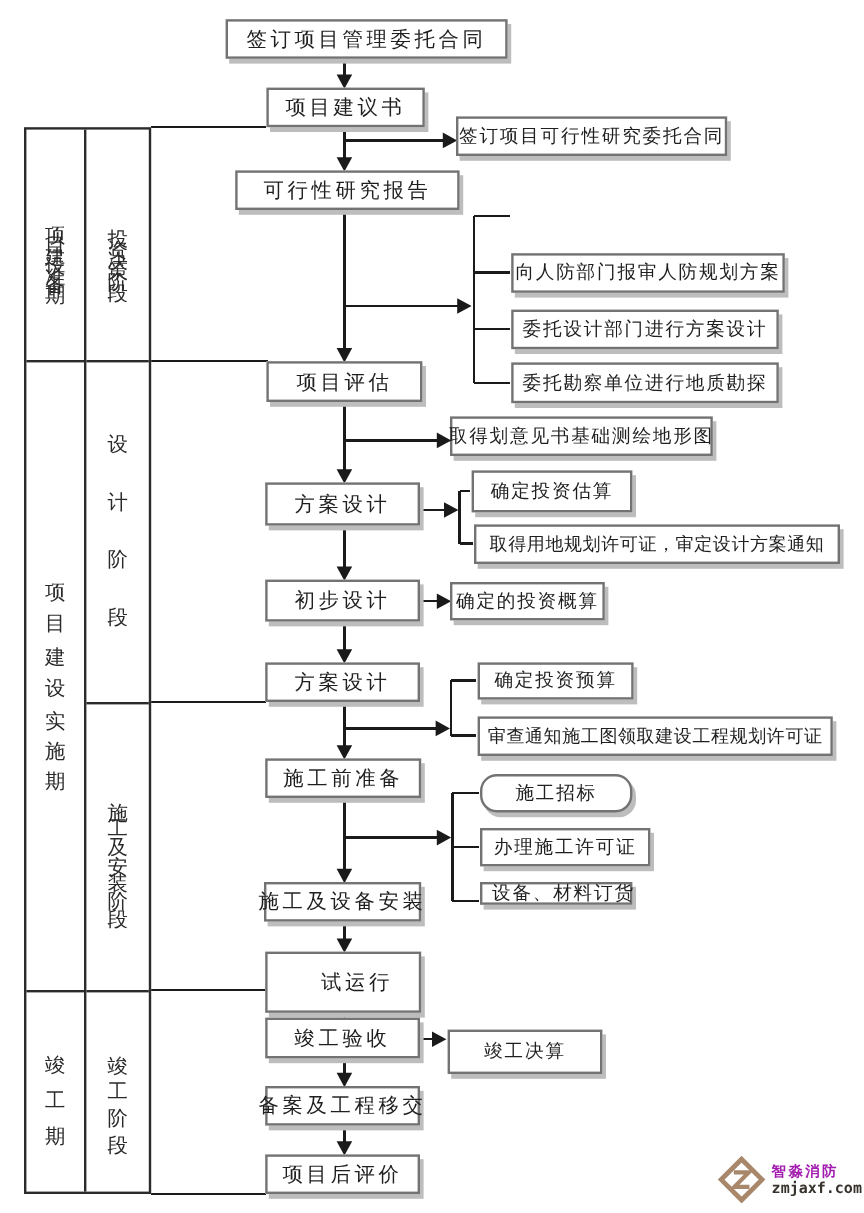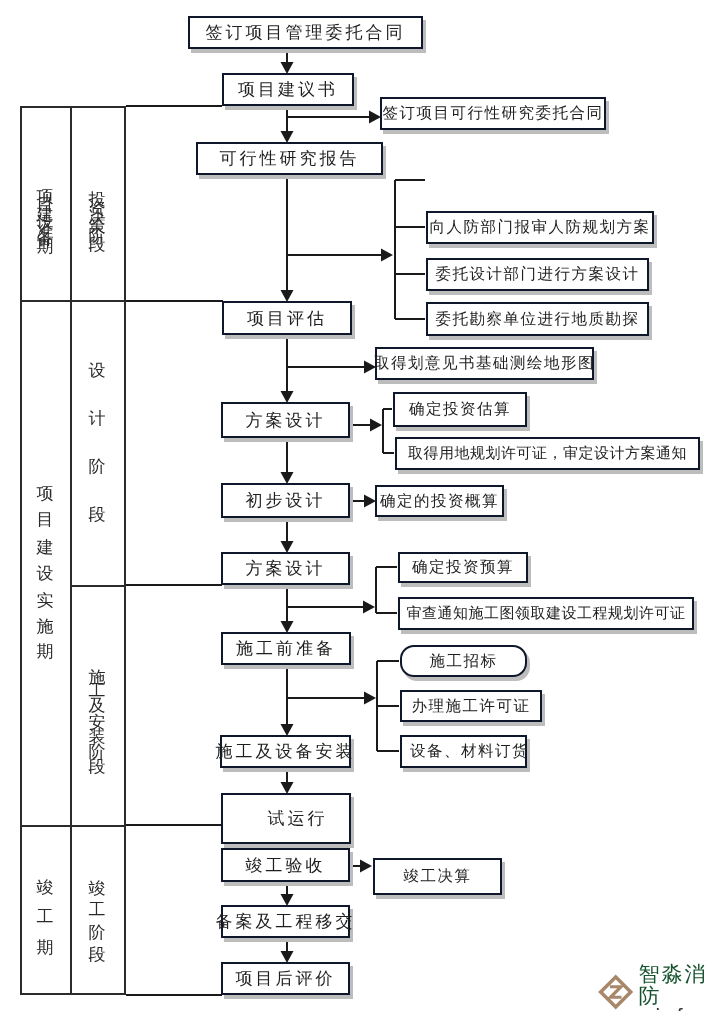--- a/index.html
+++ b/index.html
@@ -5,21 +5,21 @@
   html,body{margin:0;padding:0;background:#e8e8e8;}
   #canvas{
     position:relative;width:720px;height:1011px;margin:0 auto;
     background:#ffffff;overflow:hidden;
     font-family:"DejaVu Sans","Liberation Sans",sans-serif;
     color:#222;
   }
   #connectors{position:absolute;left:0;top:0;width:720px;height:1011px;}
   .box{
     position:absolute;box-sizing:border-box;background:#fff;
-    border:2px solid #0f172a;box-shadow:3px 4px 0 #bdbdbd;
+    border:2px solid #737373;box-shadow:3px 4px 0 #bdbdbd;
     display:flex;align-items:center;justify-content:center;
     font-size:17px;letter-spacing:3px;white-space:nowrap;color:#1f1f1f;
     z-index:2;
   }
   .side{font-size:15.5px;letter-spacing:1.5px;}
   .tight{font-size:15px;letter-spacing:0.5px;}
   .ptable{
     position:absolute;left:20px;top:106px;width:106px;height:889px;
     box-sizing:border-box;border:2px solid #2b2b2b;display:flex;z-index:2;background:#fff;
   }
@@ -31,21 +31,21 @@
     writing-mode:vertical-lr;text-orientation:upright;
     font-size:17px;color:#2a2a2a;
   }
   .pcell.bb{border-bottom:2px solid #2b2b2b;}
   .ls8{letter-spacing:8px;}  .ls9{letter-spacing:9px;}
   .ls26{letter-spacing:26px;} .ls30{letter-spacing:30px;}
   .ls48{letter-spacing:48px;} .ls15{letter-spacing:15px;}
   .ls22{letter-spacing:22px;}
   .wm{position:absolute;left:598px;top:963px;display:flex;align-items:center;z-index:3;}
   .wm-txt{margin-left:5px;line-height:1.05;}
-  .wm-brand{font-size:21px;font-weight:normal;color:#14532d;letter-spacing:2px;}
+  .wm-brand{font-size:12px;font-weight:bold;color:#a21caf;letter-spacing:2px;}
   .wm-domain{font-size:12.5px;font-weight:bold;color:#38322c;font-family:"DejaVu Sans Mono","Liberation Mono",monospace;}
 </style>
 </head>
 <body>
 
 <div id="canvas">
 
   <svg id="connectors" viewBox="0 0 720 1011" xmlns="http://www.w3.org/2000/svg" shape-rendering="crispEdges">
     <path fill="none" stroke="#1a1a1a" stroke-width="2" d="
       M287,49V63 M287,106V132 M287,175V291 M287,335V392 M287,438V473
@@ -115,21 +115,21 @@
   <div class="box side" style="left:426px;top:258px;width:223px;height:33px;">委托设计部门进行方案设计</div>
   <div class="box side" style="left:426px;top:302px;width:223px;height:34px;">委托勘察单位进行地质勘探</div>
   <div class="box side" style="left:375px;top:347px;width:219px;height:33px;">取得划意见书基础测绘地形图</div>
   <div class="box side" style="left:393px;top:392px;width:134px;height:35px;">确定投资估算</div>
   <div class="box side tight" style="left:395px;top:437px;width:305px;height:33px;">取得用地规划许可证，审定设计方案通知</div>
   <div class="box side" style="left:375px;top:485px;width:129px;height:32px;">确定的投资概算</div>
   <div class="box side" style="left:398px;top:552px;width:130px;height:31px;">确定投资预算</div>
   <div class="box side tight" style="left:398px;top:597px;width:296px;height:33px;">审查通知施工图领取建设工程规划许可证</div>
   <div class="box side" style="left:400px;top:645px;width:127px;height:32px;border-radius:14px;">施工招标</div>
   <div class="box side" style="left:400px;top:690px;width:142px;height:32px;">办理施工许可证</div>
-  <div class="box side" style="left:400px;top:735px;width:127px;height:33px;padding-left:12px;">设备、材料订货</div>
+  <div class="box side" style="left:400px;top:735px;width:127px;height:19px;padding-left:12px;">设备、材料订货</div>
   <div class="box side" style="left:373px;top:858px;width:129px;height:37px;">竣工决算</div>
 
   <div class="wm">
     <svg width="40" height="40" viewBox="0 0 40 40">
       <polygon points="20,3 37,20 20,37 3,20" fill="none" stroke="#a8876a" stroke-width="4"></polygon>
       <path d="M13.5,14 H26 L14,26 H26.5" fill="none" stroke="#a8876a" stroke-width="3.5"></path>
     </svg>
     <div class="wm-txt">
       <div class="wm-brand">智淼消防</div>
       <div class="wm-domain">zmjaxf.com</div>

